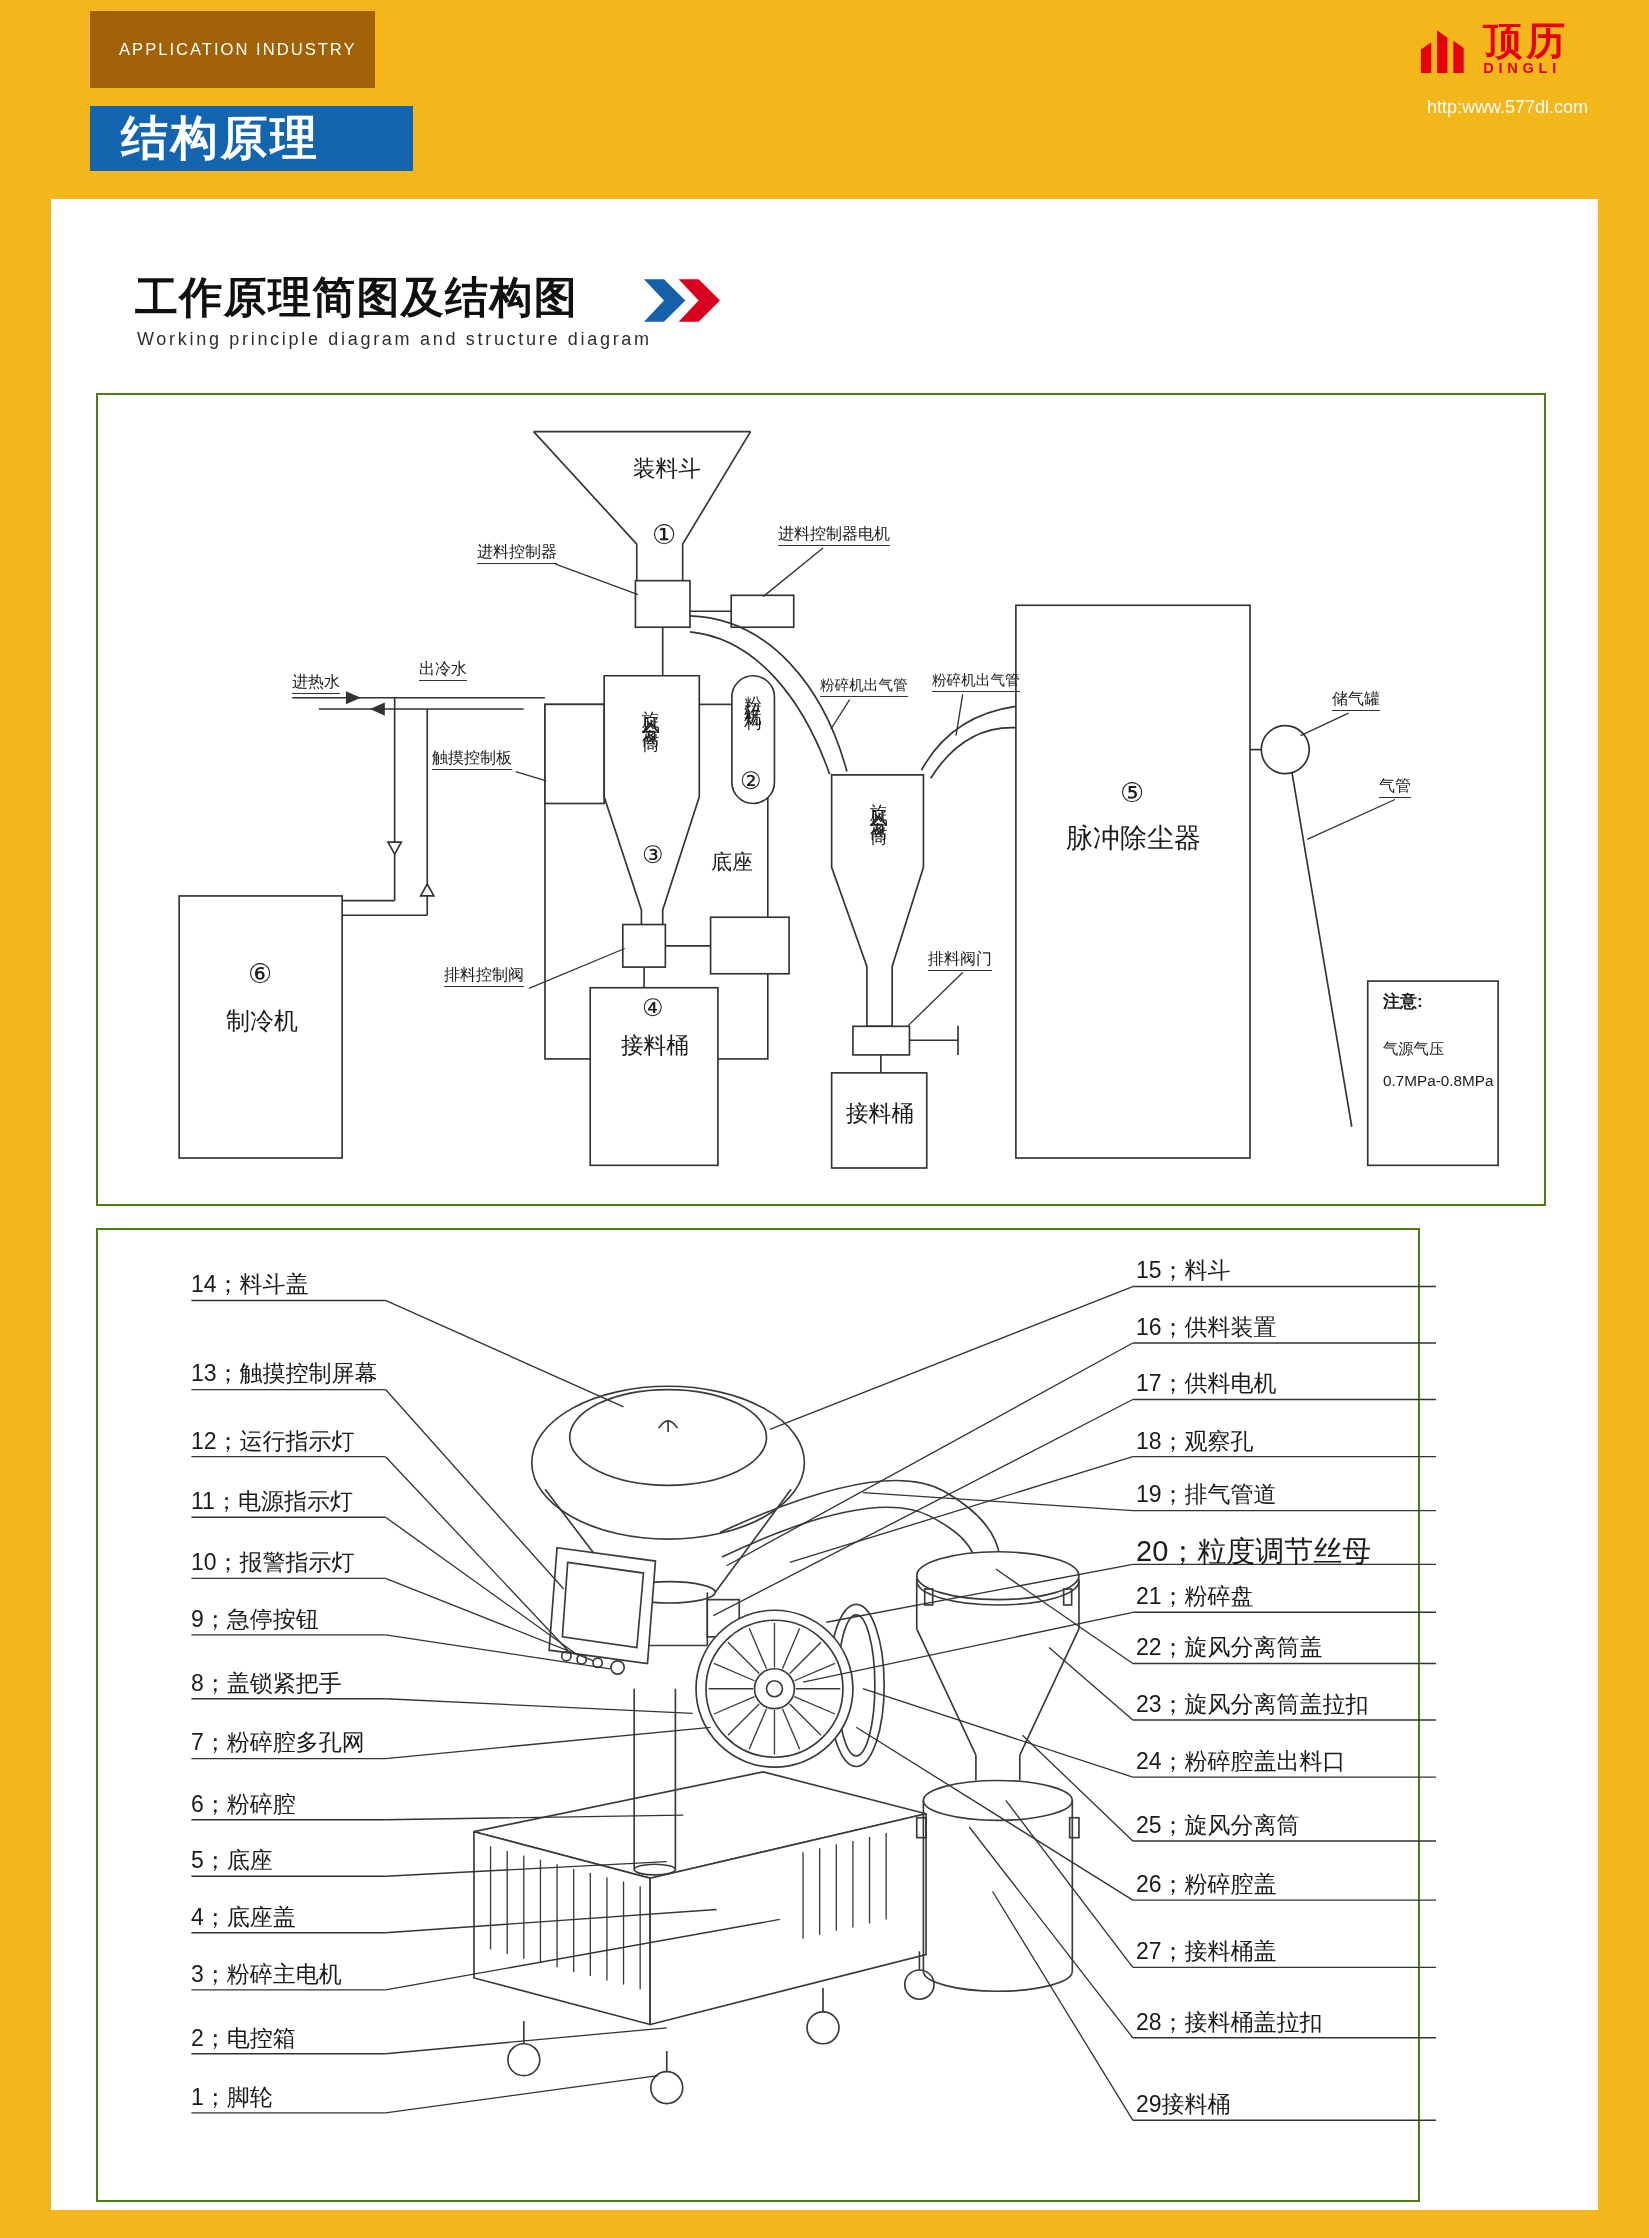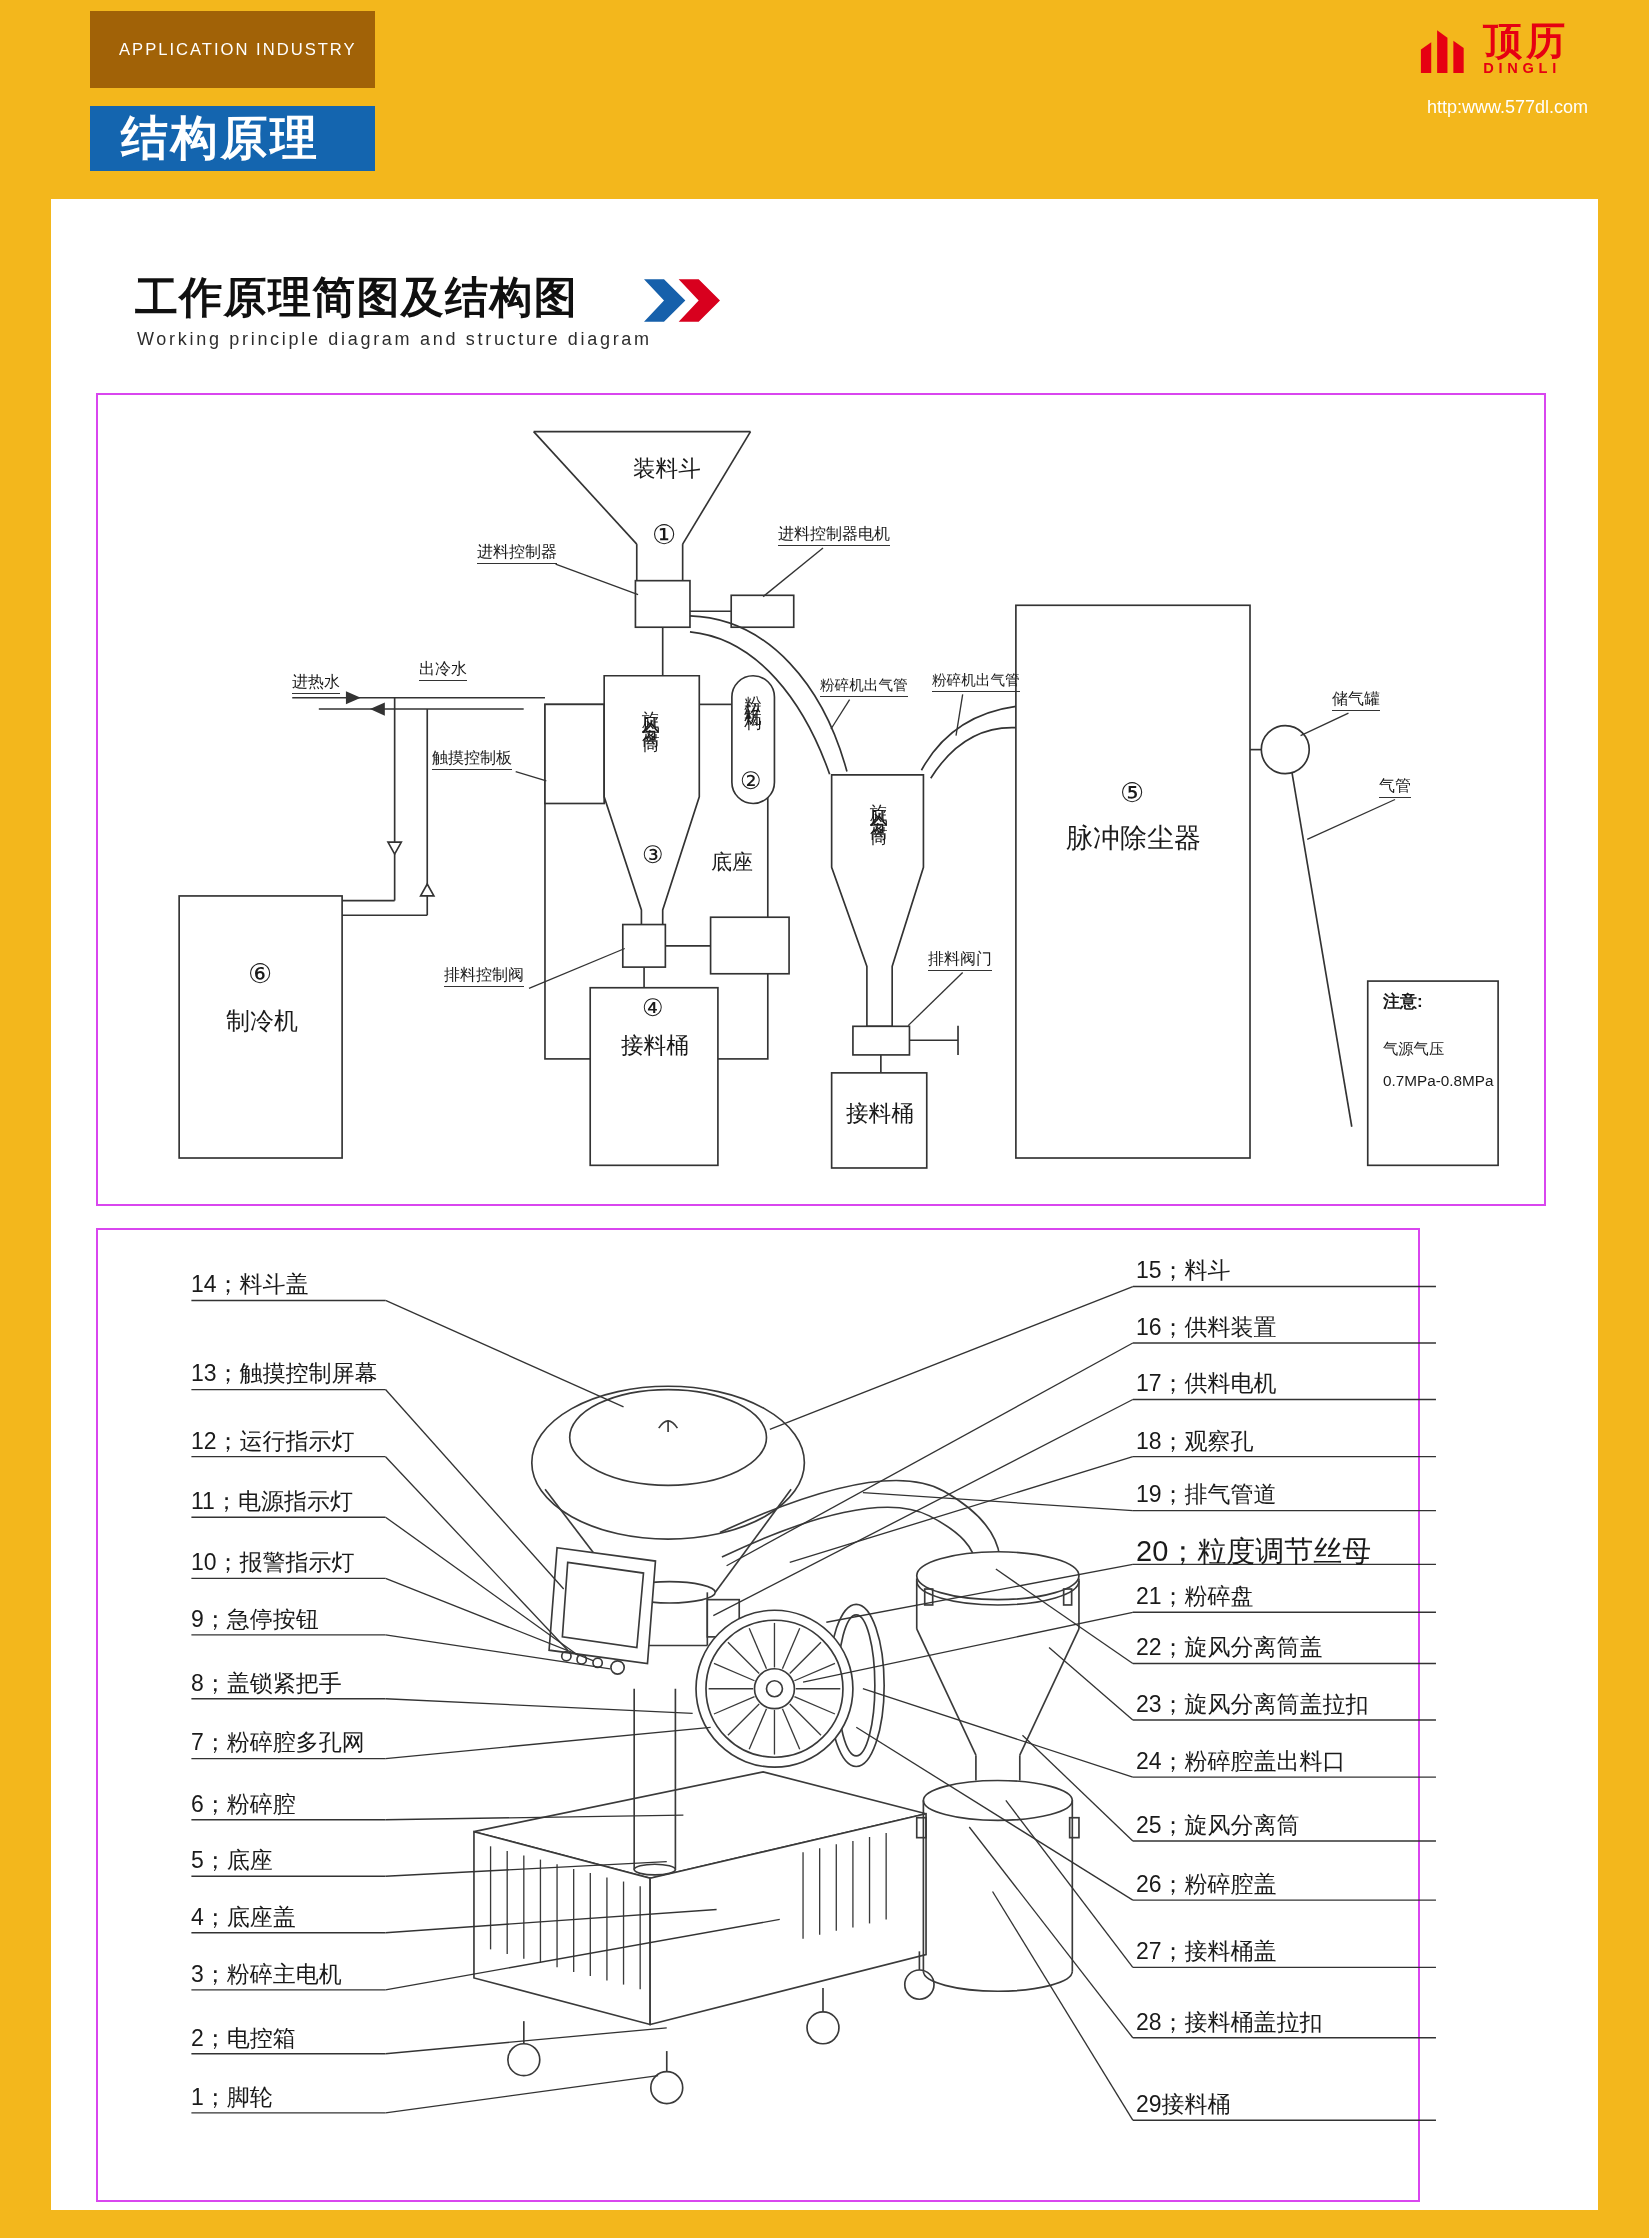--- a/index.html
+++ b/index.html
@@ -2,32 +2,32 @@
 <html style="font-size:10.6px"><head>
 <meta charset="utf-8">
 <style>
   html,body{margin:0;padding:0;background:#888;}
   .page{position:relative;width:1649px;height:2239px;background:#f3b71c;
         font-family:"Liberation Sans","DejaVu Sans",sans-serif;overflow:hidden;color:#1a1a1a;}
   .white-area{position:absolute;left:51px;top:199px;width:1547px;height:2011px;background:#ffffff;}
   .navy-bar{position:absolute;left:90px;top:11.3px;width:285px;height:77px;background:#a16207;
             color:#fff;font-size:16.6px;letter-spacing:2px;display:flex;align-items:center;
             padding-left:29px;box-sizing:border-box;}
-  .blue-badge{position:absolute;left:90px;top:106px;width:285px;height:65px;background:#1465af;
+  .blue-badge{position:absolute;left:90px;top:106px;width:323px;height:65px;background:#1465af;
               color:#fff;font-size:47px;font-weight:bold;display:flex;align-items:center;
               padding-left:31px;box-sizing:border-box;letter-spacing:2.7px;}
   .brand{position:absolute;left:1415px;top:20px;display:flex;align-items:center;}
   .brand-text{margin-left:9.3px;color:#e60012;}
   .brand-cn{font-size:39px;font-weight:bold;letter-spacing:4px;line-height:39px;}
   .brand-en{font-size:14.6px;font-weight:bold;letter-spacing:4.7px;line-height:17.3px;}
   .website{position:absolute;right:61px;top:97px;color:#fff;font-size:18px;}
   .title-cn{position:absolute;left:135px;top:269px;font-size:43px;font-weight:bold;color:#101010;letter-spacing:1.3px;}
   .title-arrows{position:absolute;left:644px;top:279px;}
   .title-en{position:absolute;left:137px;top:329px;font-size:18px;letter-spacing:2.7px;color:#2c2c2c;}
-  .panel{position:absolute;border:2px solid #d946ef;background:#fff;box-sizing:border-box;}
+  .panel{position:absolute;border:2px solid #4d7c0f;background:#fff;box-sizing:border-box;}
   #panel1{left:96px;top:393px;width:1450px;height:813px;}
   #panel2{left:96px;top:1228px;width:1324px;height:974px;}
   .panel svg.bg{position:absolute;left:0;top:0;}
   .lbl{position:absolute;white-space:nowrap;color:#1a1a1a;line-height:1.15;}
   .u{border-bottom:1.3px solid #333;padding-bottom:2px;}
   .vtext{writing-mode:vertical-rl;text-orientation:upright;letter-spacing:6px;}
 </style>
 </head>
 <body>
 

